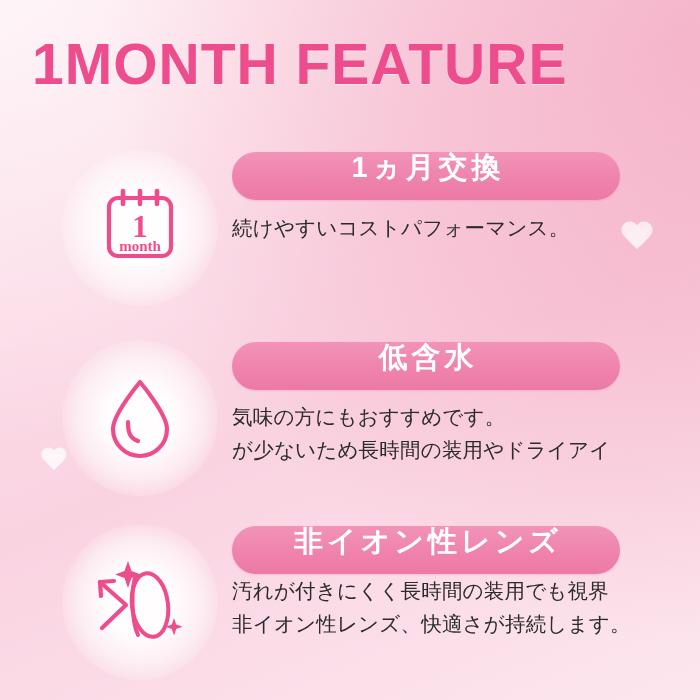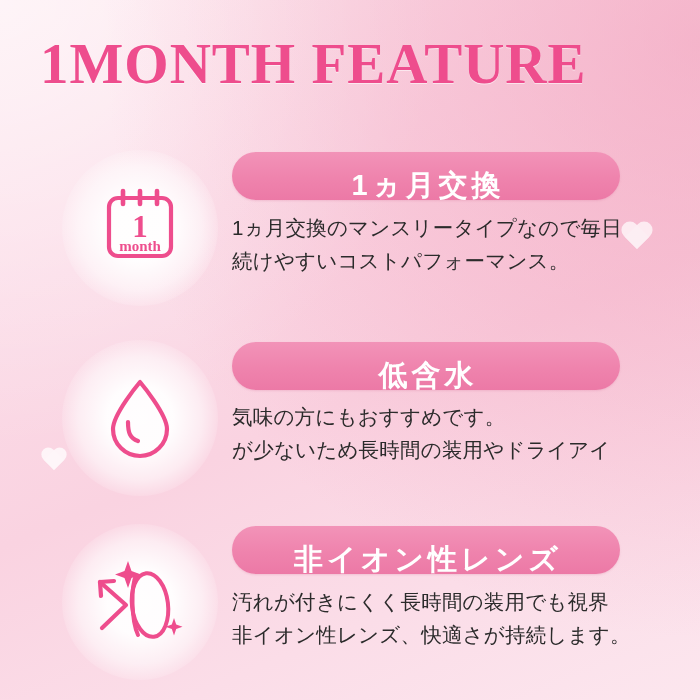--- a/index.html
+++ b/index.html
@@ -46,23 +46,23 @@
   .heart::after  { left: 0;    transform: rotate(45deg);  transform-origin: 100% 100%; }
 
   #heart-right { top: 222px; left: 620px; }
   #heart-left  { top: 448px; left: 40px;  width: 28px; height: 26px; opacity: 0.8; }
   #heart-left::before, #heart-left::after { width: 14px; height: 22px; border-radius: 14px 14px 0 0; }
   #heart-left::before { left: 14px; }
 
   
   #header-title {
     position: absolute;
-    left: 40px;
+    left: 32px;
     top: 33px;
-    font-family: Liberation Serif, serif;
+    font-family: Liberation Sans, sans-serif;
     font-weight: 700;
     font-size: 57px;
     line-height: 62px;
     letter-spacing: 1px;
     color: #ee4d8d;
     text-shadow: 0 1px 0 rgba(255,255,255,0.55);
     white-space: nowrap;
   }
 
   
@@ -101,21 +101,21 @@
 
   .pill {
     position: absolute;
     left: 232px;
     top: 8px;
     width: 388px;
     height: 48px;
     border-radius: 24px;
     background: linear-gradient(180deg, #f293b8 0%, #ef83ad 55%, #ec79a6 100%);
     display: flex;
-    align-items: flex-end;
+    align-items: flex-start;
     justify-content: center;
     box-shadow: 0 1px 2px rgba(220,120,160,0.25);
   }
   .pill-label {
     color: #ffffff;
     font-size: 29px;
     font-weight: 700;
     letter-spacing: 4px;
     line-height: 30px;
     text-indent: 4px;
@@ -127,21 +127,21 @@
     left: 232px;
     width: 400px;
     color: #2b2b2b;
     font-size: 20.5px;
     line-height: 33px;
     font-weight: 500;
     letter-spacing: 0.2px;
   }
   #body-text-0 { top: 67px; }
   #body-text-1 { top: 66px; }
-  #body-text-2 { top: 67px; }
+  #body-text-2 { top: 56px; }
   .body-line { display: block; white-space: nowrap; }
 
   
   .cal-num {
     font-family: "Liberation Serif", "DejaVu Serif", serif;
     font-weight: 700;
     font-size: 31px;
     fill: #ee4d8d;
   }
   .cal-month {
@@ -172,21 +172,20 @@
           <line x1="60" y1="6" x2="60" y2="19"></line>
         </g>
         <text class="cal-num" x="43" y="52" text-anchor="middle">1</text>
         <text class="cal-month" x="43" y="66" text-anchor="middle">month</text>
       </svg>
     </div>
     <div class="pill">
       <span class="pill-label">1ヵ月交換</span>
     </div>
     <div class="body-text" id="body-text-0">
-      <span class="body-line">1ヵ月交換のマンスリータイプなので毎日</span>
       <span class="body-line">続けやすいコストパフォーマンス。</span>
     </div>
   </div>
 
   <div class="feature-row" id="feature-row-1">
     <div class="icon-wrap">
       <div class="icon-glow"></div>
       <svg class="icon-svg" width="86" height="86" viewBox="0 0 86 86">
         <path d="M43 7 C43 7 16 39 16 54 A27 27 0 0 0 70 54 C70 39 43 7 43 7 Z" fill="none" stroke="#ee4d8d" stroke-width="4.2" stroke-linejoin="round"></path>
         <path d="M31 47 C31 58 33 63 41 66" fill="none" stroke="#ee4d8d" stroke-width="4.2" stroke-linecap="round"></path>

